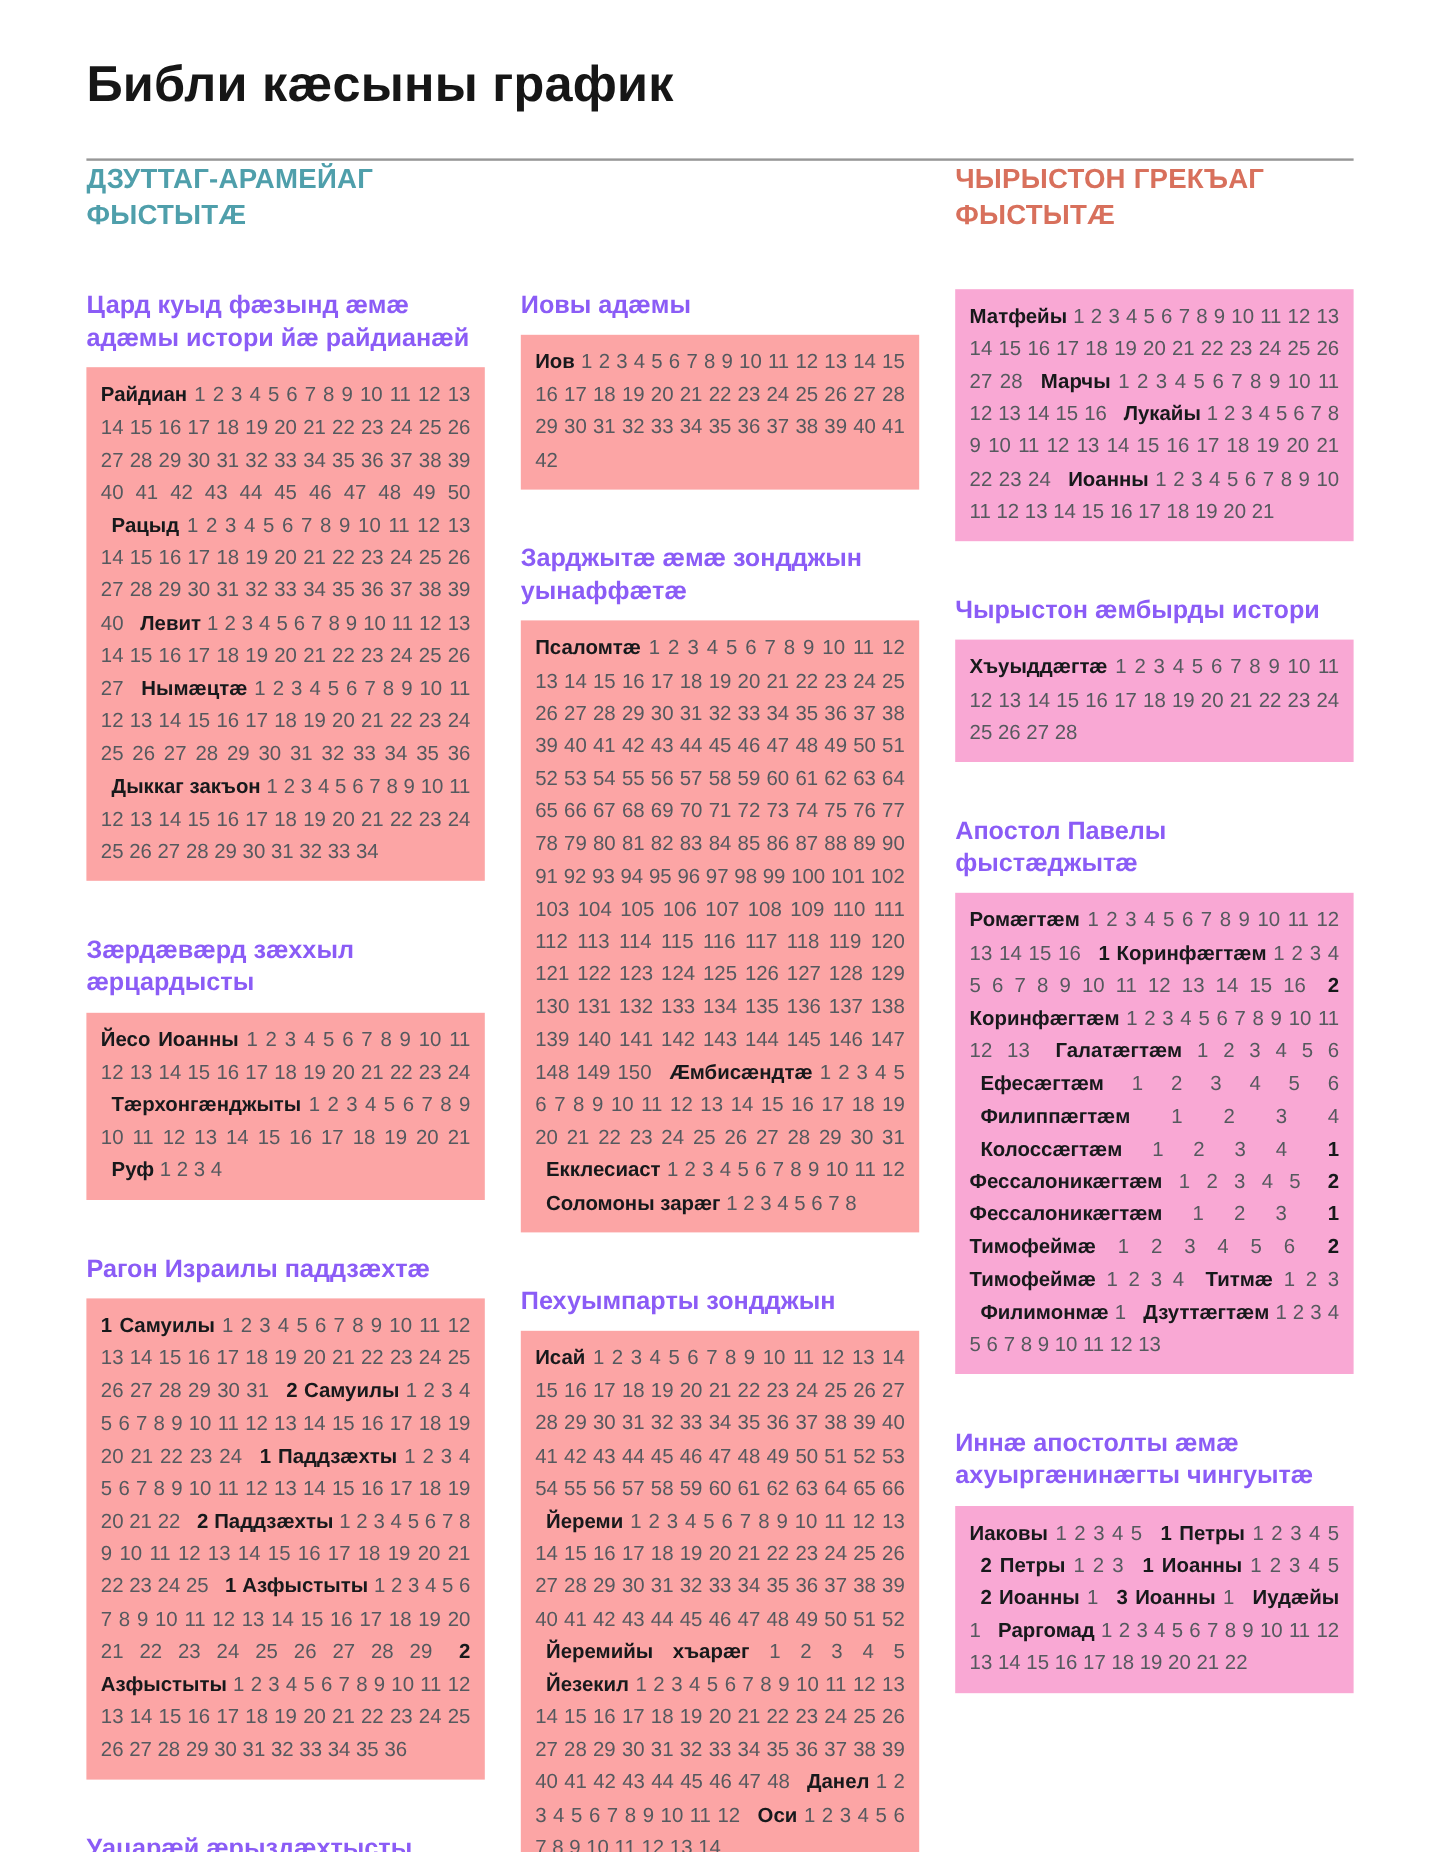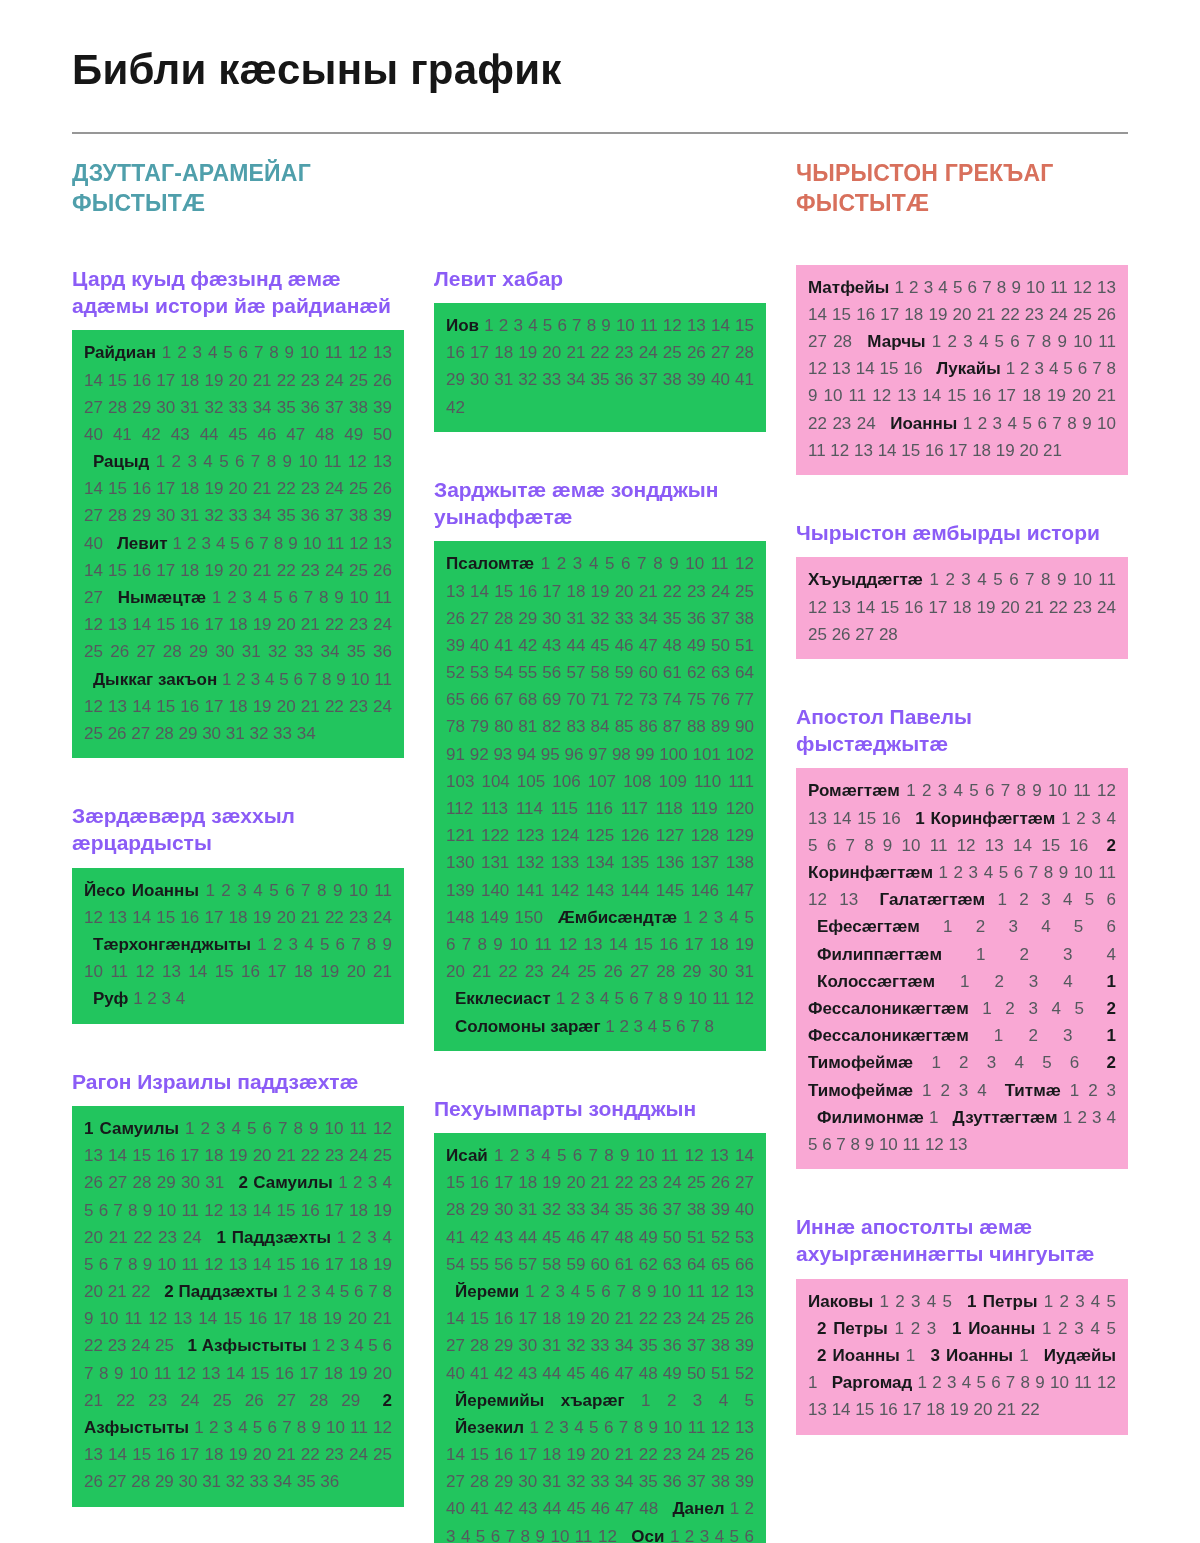--- a/index.html
+++ b/index.html
@@ -19,21 +19,20 @@
   }
   .top-rule {
     border: none;
     border-top: 2px solid #979797;
     margin-top: 38px;
   }
   .group-header-row {
     display: grid;
     grid-template-columns: 1fr 1fr 1fr;
     column-gap: 30px;
-    margin-top: 24px;
   }
   .group-header {
     font-size: 23px;
     font-weight: 700;
     line-height: 1.32;
     letter-spacing: 0.2px;
   }
   .columns {
     display: grid;
     grid-template-columns: 1fr 1fr 1fr;
@@ -43,21 +42,21 @@
   }
   .section { margin-bottom: 44px; }
   .sec-heading {
     font-size: 21px;
     font-weight: 700;
     line-height: 1.3;
     color: #8b5cf6;
     margin-bottom: 11px;
   }
   .box {
-    background: #22c55e;
+    background: #fca5a5;
     padding: 9px 12px 11px 12px;
     font-size: 17px;
     line-height: 1.6;
     text-align: justify;
     color: #55595e;
   }
   .col-right .box { background: #f9a8d4; }
   .book {
     font-weight: 700;
     color: #17191b;
@@ -92,21 +91,21 @@
       <section class="section">
         <h3 class="sec-heading">Рагон Израилы паддзæхтæ</h3>
         <div class="box"><span class="book">1 Самуилы</span><span class="nums"> 1 2 3 4 5 6 7 8 9 10 11 12 13 14 15 16 17 18 19 20 21 22 23 24 25 26 27 28 29 30 31 </span><span class="book gap">2 Самуилы</span><span class="nums"> 1 2 3 4 5 6 7 8 9 10 11 12 13 14 15 16 17 18 19 20 21 22 23 24 </span><span class="book gap">1 Паддзæхты</span><span class="nums"> 1 2 3 4 5 6 7 8 9 10 11 12 13 14 15 16 17 18 19 20 21 22 </span><span class="book gap">2 Паддзæхты</span><span class="nums"> 1 2 3 4 5 6 7 8 9 10 11 12 13 14 15 16 17 18 19 20 21 22 23 24 25 </span><span class="book gap">1 Азфыстыты</span><span class="nums"> 1 2 3 4 5 6 7 8 9 10 11 12 13 14 15 16 17 18 19 20 21 22 23 24 25 26 27 28 29 </span><span class="book gap">2 Азфыстыты</span><span class="nums"> 1 2 3 4 5 6 7 8 9 10 11 12 13 14 15 16 17 18 19 20 21 22 23 24 25 26 27 28 29 30 31 32 33 34 35 36 </span></div>
       </section>
       <section class="section">
         <h3 class="sec-heading">Уацарæй æрыздæхтысты</h3>
       </section>
     </div>
   <div class="col">
       <section class="section">
-        <h3 class="sec-heading">Левит хабар</h3>
+        <h3 class="sec-heading">Иовы адæмы</h3>
         <div class="box"><span class="book">Иов</span><span class="nums"> 1 2 3 4 5 6 7 8 9 10 11 12 13 14 15 16 17 18 19 20 21 22 23 24 25 26 27 28 29 30 31 32 33 34 35 36 37 38 39 40 41 42 </span></div>
       </section>
       <section class="section">
         <h3 class="sec-heading">Зарджытæ æмæ зондджын уынаффæтæ</h3>
         <div class="box"><span class="book">Псаломтæ</span><span class="nums"> 1 2 3 4 5 6 7 8 9 10 11 12 13 14 15 16 17 18 19 20 21 22 23 24 25 26 27 28 29 30 31 32 33 34 35 36 37 38 39 40 41 42 43 44 45 46 47 48 49 50 51 52 53 54 55 56 57 58 59 60 61 62 63 64 65 66 67 68 69 70 71 72 73 74 75 76 77 78 79 80 81 82 83 84 85 86 87 88 89 90 91 92 93 94 95 96 97 98 99 100 101 102 103 104 105 106 107 108 109 110 111 112 113 114 115 116 117 118 119 120 121 122 123 124 125 126 127 128 129 130 131 132 133 134 135 136 137 138 139 140 141 142 143 144 145 146 147 148 149 150 </span><span class="book gap">Æмбисæндтæ</span><span class="nums"> 1 2 3 4 5 6 7 8 9 10 11 12 13 14 15 16 17 18 19 20 21 22 23 24 25 26 27 28 29 30 31 </span><span class="book gap">Екклесиаст</span><span class="nums"> 1 2 3 4 5 6 7 8 9 10 11 12 </span><span class="book gap">Соломоны зарæг</span><span class="nums"> 1 2 3 4 5 6 7 8 </span></div>
       </section>
       <section class="section">
         <h3 class="sec-heading">Пехуымпарты зондджын</h3>
         <div class="box"><span class="book">Исай</span><span class="nums"> 1 2 3 4 5 6 7 8 9 10 11 12 13 14 15 16 17 18 19 20 21 22 23 24 25 26 27 28 29 30 31 32 33 34 35 36 37 38 39 40 41 42 43 44 45 46 47 48 49 50 51 52 53 54 55 56 57 58 59 60 61 62 63 64 65 66 </span><span class="book gap">Йереми</span><span class="nums"> 1 2 3 4 5 6 7 8 9 10 11 12 13 14 15 16 17 18 19 20 21 22 23 24 25 26 27 28 29 30 31 32 33 34 35 36 37 38 39 40 41 42 43 44 45 46 47 48 49 50 51 52 </span><span class="book gap">Йеремийы хъарæг</span><span class="nums"> 1 2 3 4 5 </span><span class="book gap">Йезекил</span><span class="nums"> 1 2 3 4 5 6 7 8 9 10 11 12 13 14 15 16 17 18 19 20 21 22 23 24 25 26 27 28 29 30 31 32 33 34 35 36 37 38 39 40 41 42 43 44 45 46 47 48 </span><span class="book gap">Данел</span><span class="nums"> 1 2 3 4 5 6 7 8 9 10 11 12 </span><span class="book gap">Оси</span><span class="nums"> 1 2 3 4 5 6 7 8 9 10 11 12 13 14 </span></div>
       </section>

